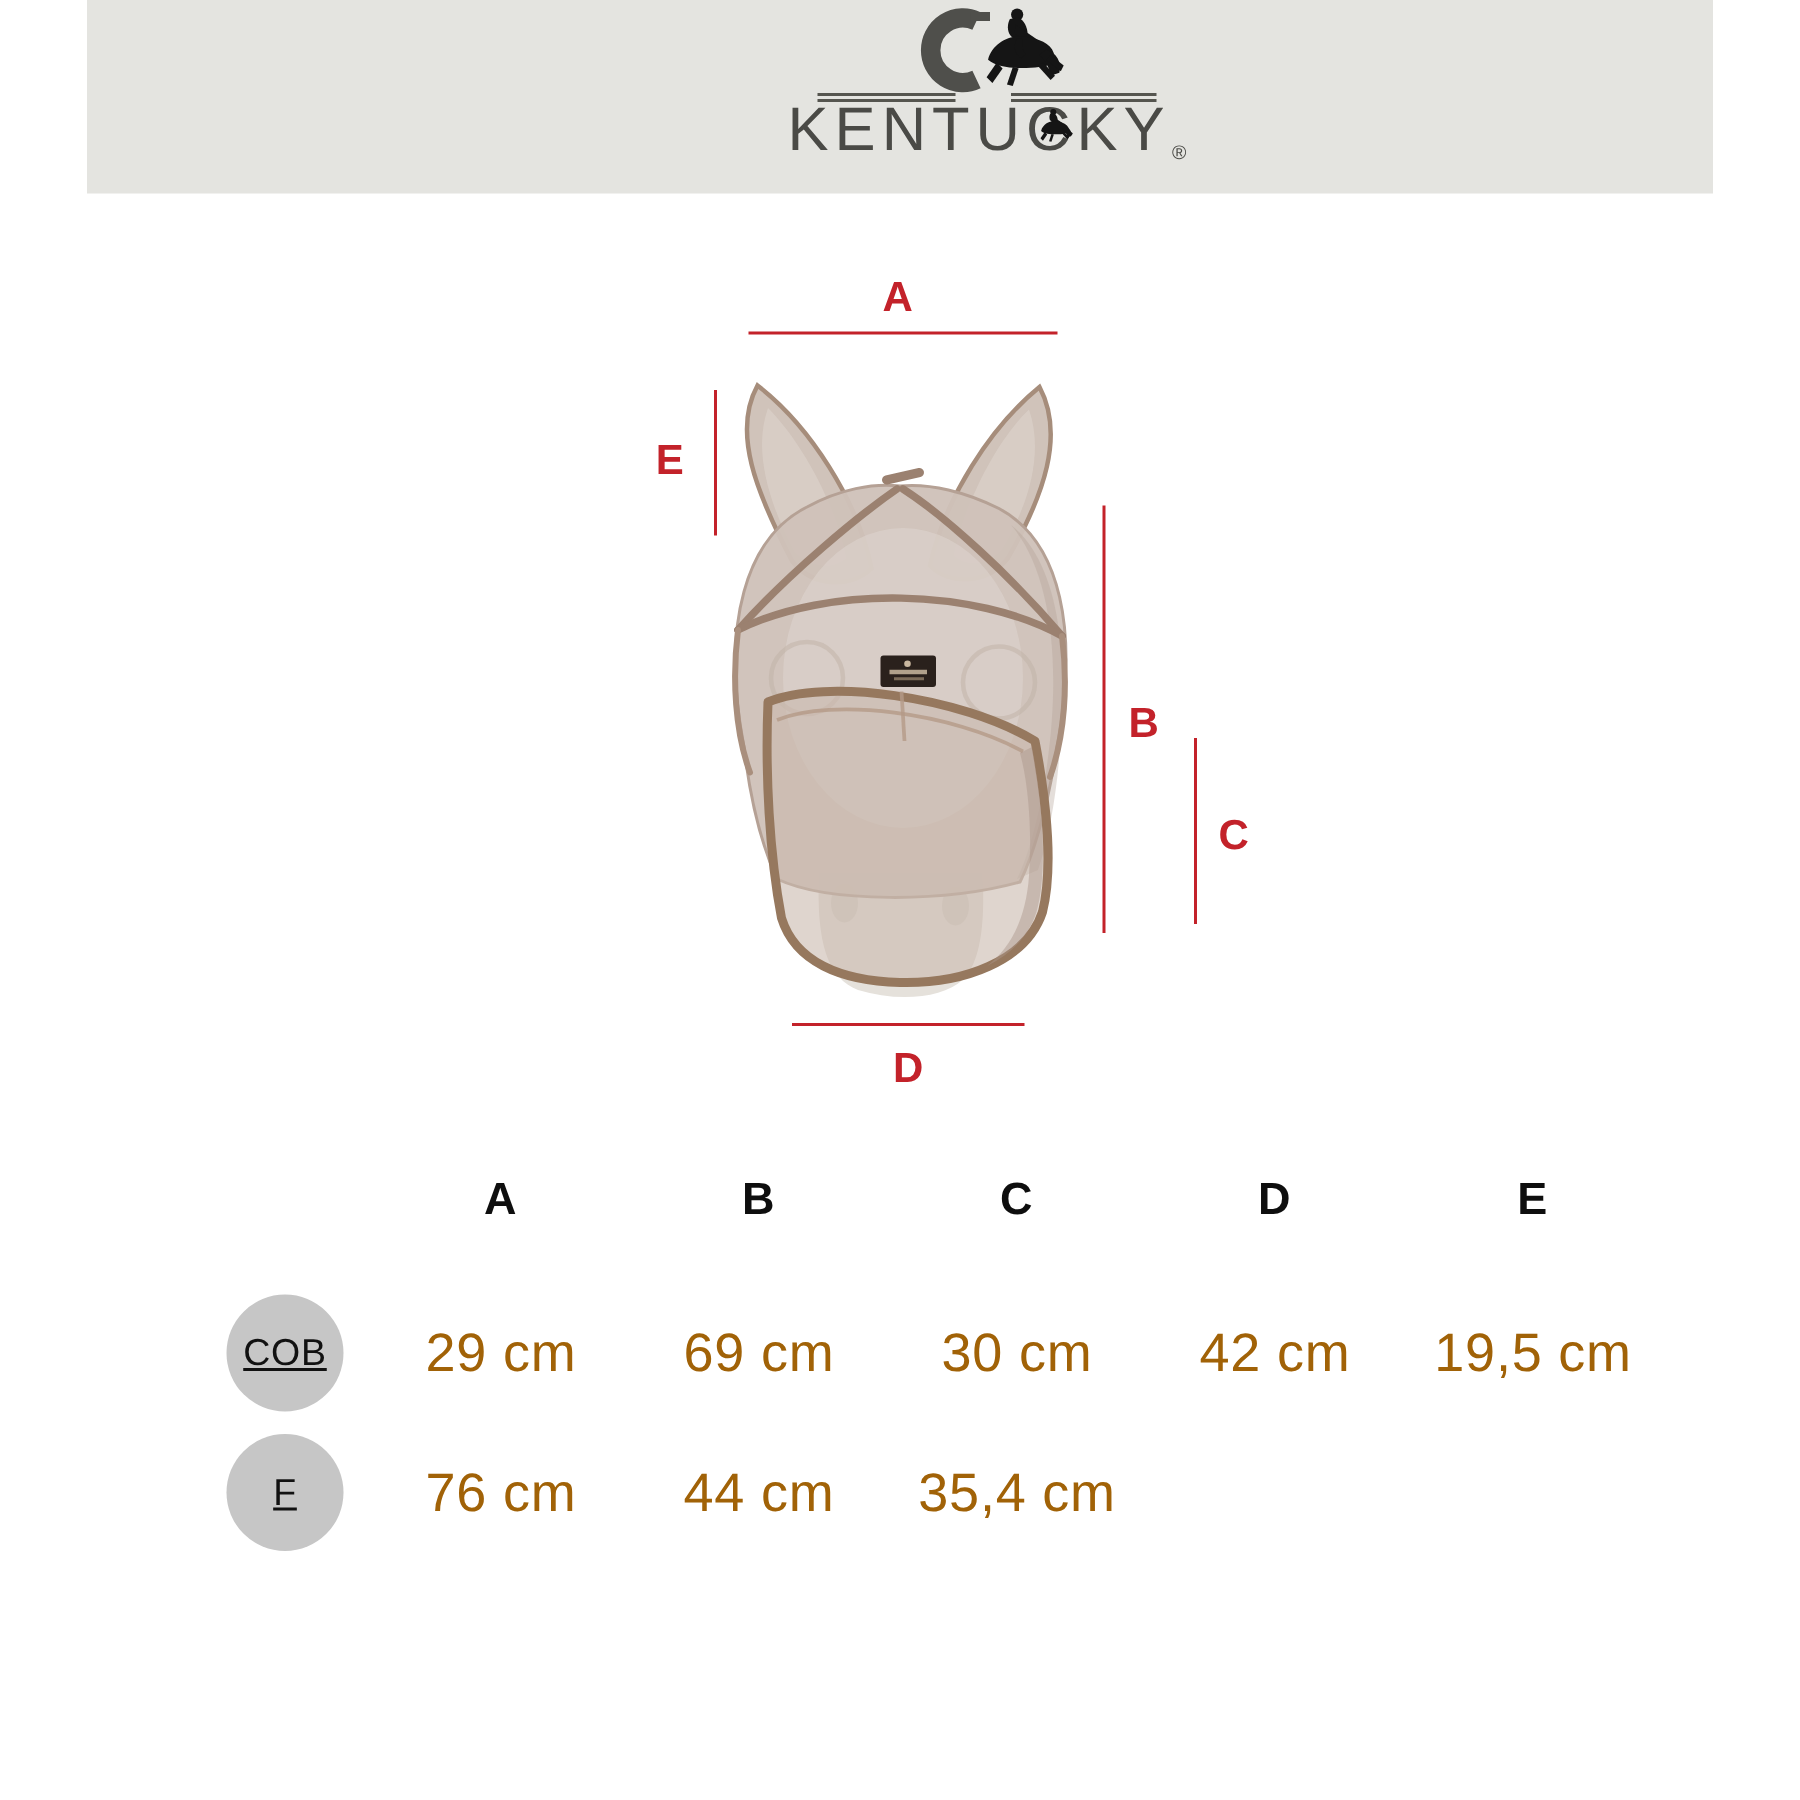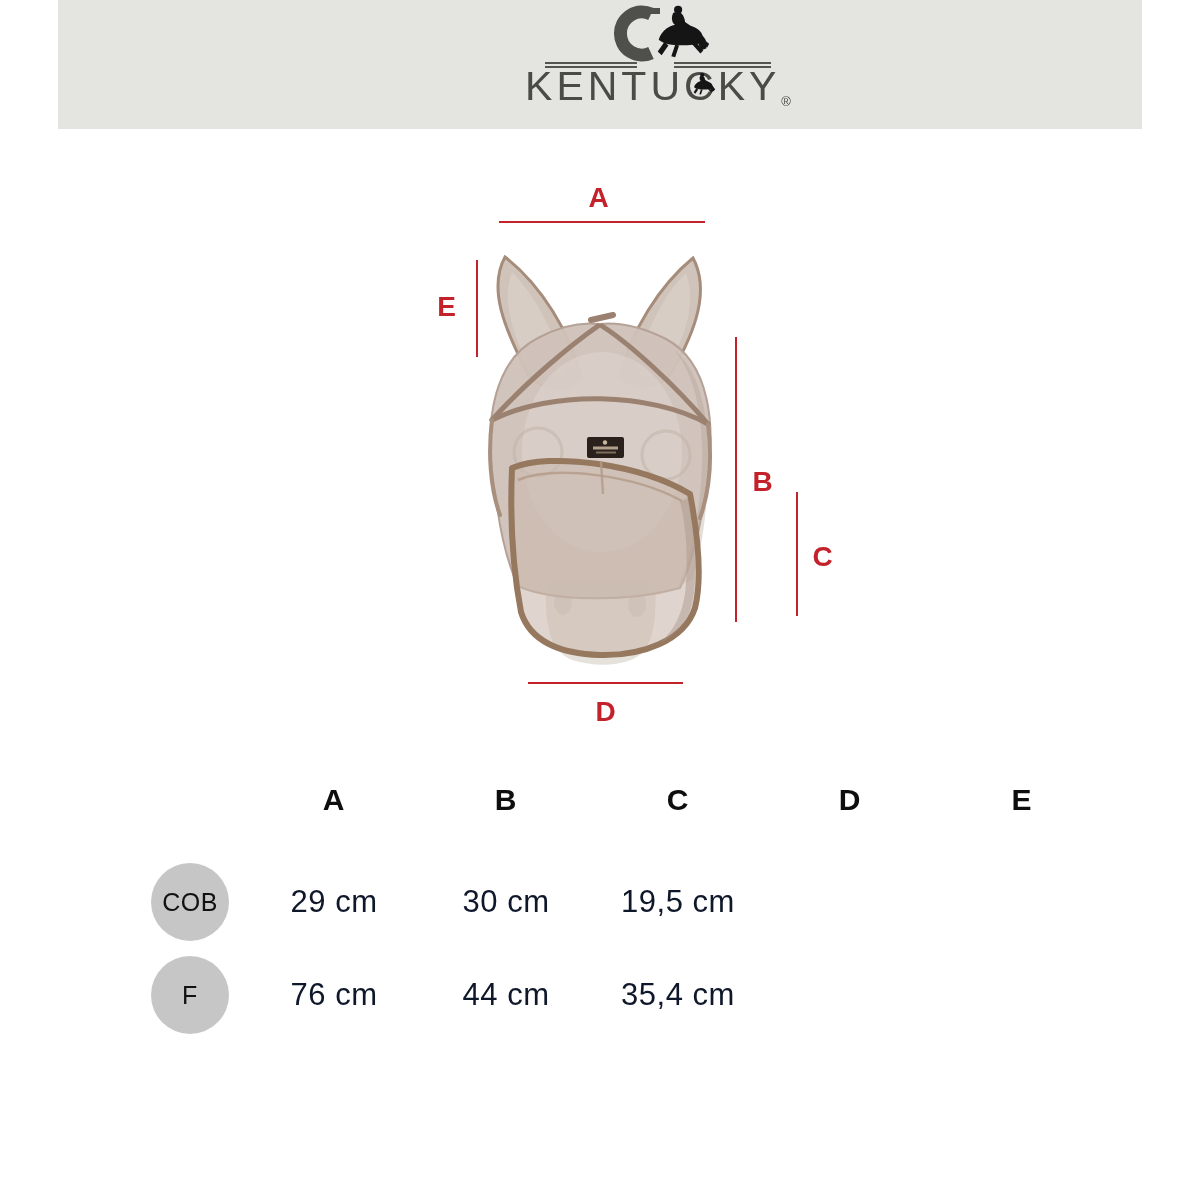--- a/index.html
+++ b/index.html
@@ -39,24 +39,24 @@
   .mask-art{position:absolute;left:460px;top:240px;}
 
   
   .trow{position:absolute;left:132px;width:976px;display:grid;
         grid-template-columns:116px repeat(5,172px);align-items:center;}
   .trow .cell{text-align:center;}
   #head-row{top:772px;height:56px;}
   #row-cob{top:854px;height:96px;}
   #row-f{top:947px;height:96px;}
   .col-letter{font-weight:bold;font-size:30px;color:#0e0e0e;letter-spacing:1px;}
-  .value{font-size:31px;color:#0f172a;letter-spacing:0.5px;}
+  .value{font-size:36px;color:#a16207;letter-spacing:0.5px;}
   .size-circle{width:78px;height:78px;border-radius:50%;background:#c6c6c6;
                display:flex;align-items:center;justify-content:center;
-               justify-self:center;color:#111;font-size:25px;letter-spacing:0.5px;}
+               justify-self:center;color:#111;font-size:25px;letter-spacing:0.5px;text-decoration:underline;}
 </style>
 </head>
 <body>
 
 <div id="page">
 
   <div class="band">
     <svg class="emblem" width="104" height="60" viewBox="0 0 104 60">
       <path d="M45,10 A21.5,21.5 0 1 0 45,49" fill="none" stroke="#4f4f4b" stroke-width="13"></path>
       <rect x="41" y="4" width="13" height="6" fill="#4f4f4b"></rect>
@@ -147,21 +147,23 @@
     <div class="cell col-letter">A</div>
     <div class="cell col-letter">B</div>
     <div class="cell col-letter">C</div>
     <div class="cell col-letter">D</div>
     <div class="cell col-letter">E</div>
   </div>
 
   <div class="trow" id="row-cob">
     <div class="size-circle">COB</div>
     <div class="cell value">29 cm</div>
+    <div class="cell value">69 cm</div>
     <div class="cell value">30 cm</div>
+    <div class="cell value">42 cm</div>
     <div class="cell value">19,5 cm</div>
   </div>
 
   <div class="trow" id="row-f">
     <div class="size-circle">F</div>
     <div class="cell value">76 cm</div>
     <div class="cell value">44 cm</div>
     <div class="cell value">35,4 cm</div>
   </div>
 

